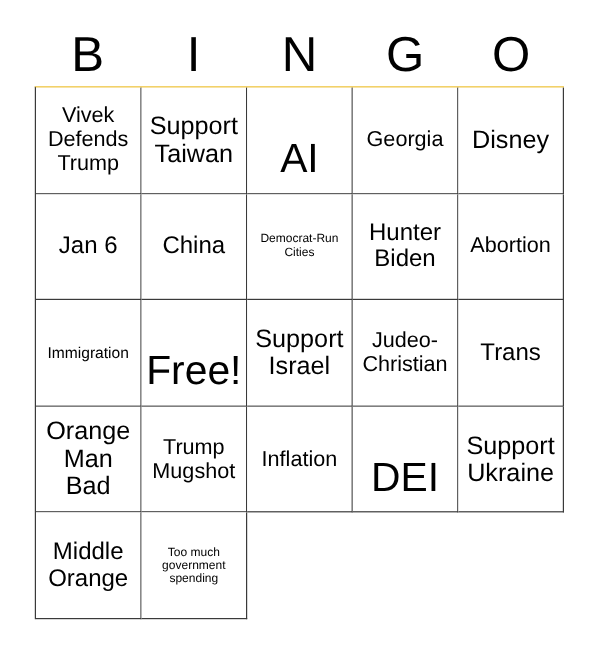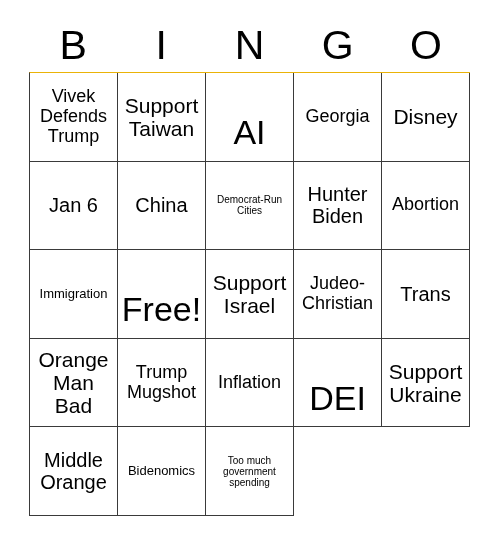--- a/index.html
+++ b/index.html
@@ -156,21 +156,18 @@
       </div>
       <div class="cell fs-xxl">
         <span>DEI</span>
       </div>
       <div class="cell fs-m">
         <span>Support Ukraine</span>
       </div>
       <div class="cell fs-l">
         <span>Middle Orange</span>
       </div>
-      <div class="cell fs-xxs">
-        <span>Bidenomics</span>
-      </div>
       <div class="cell fs-xs">
         <span>Too much government spending</span>
       </div>
     </div>
 
 </div>
 
 </body></html>

